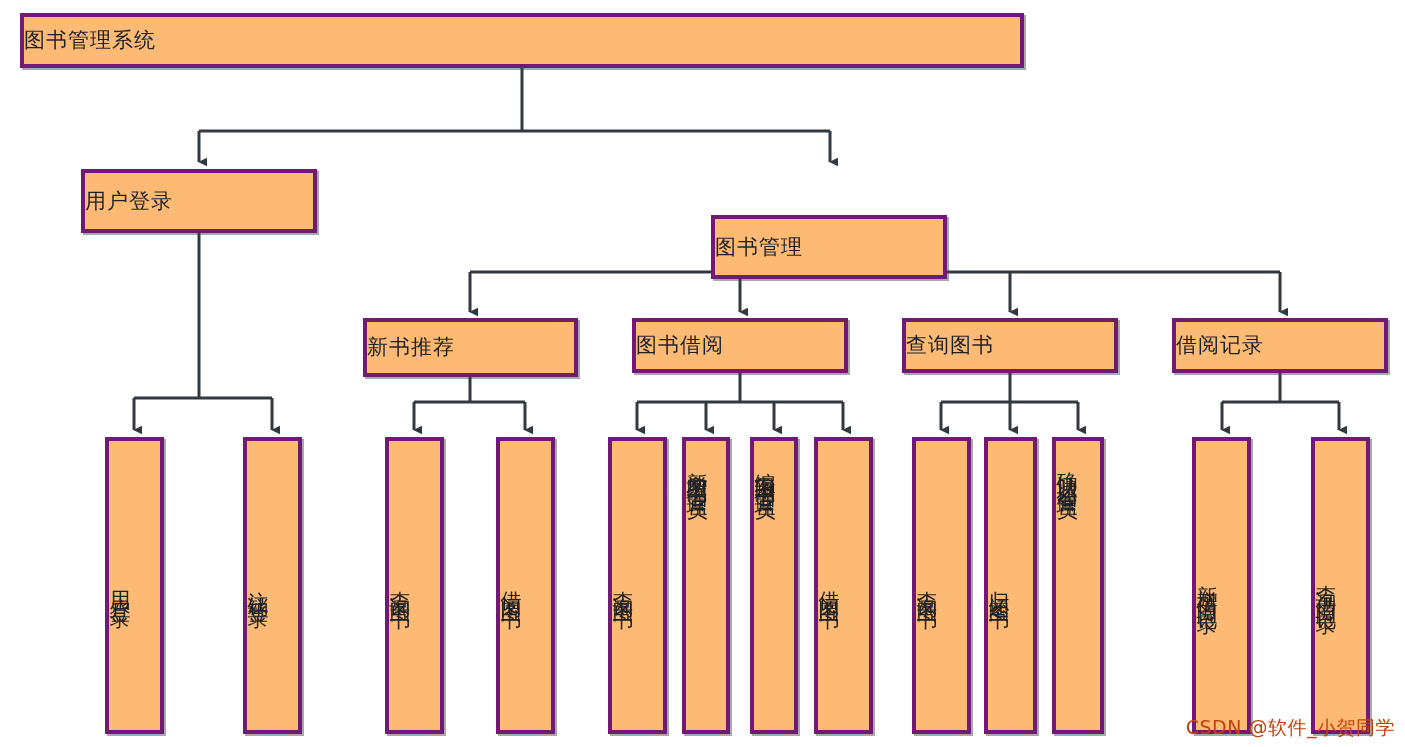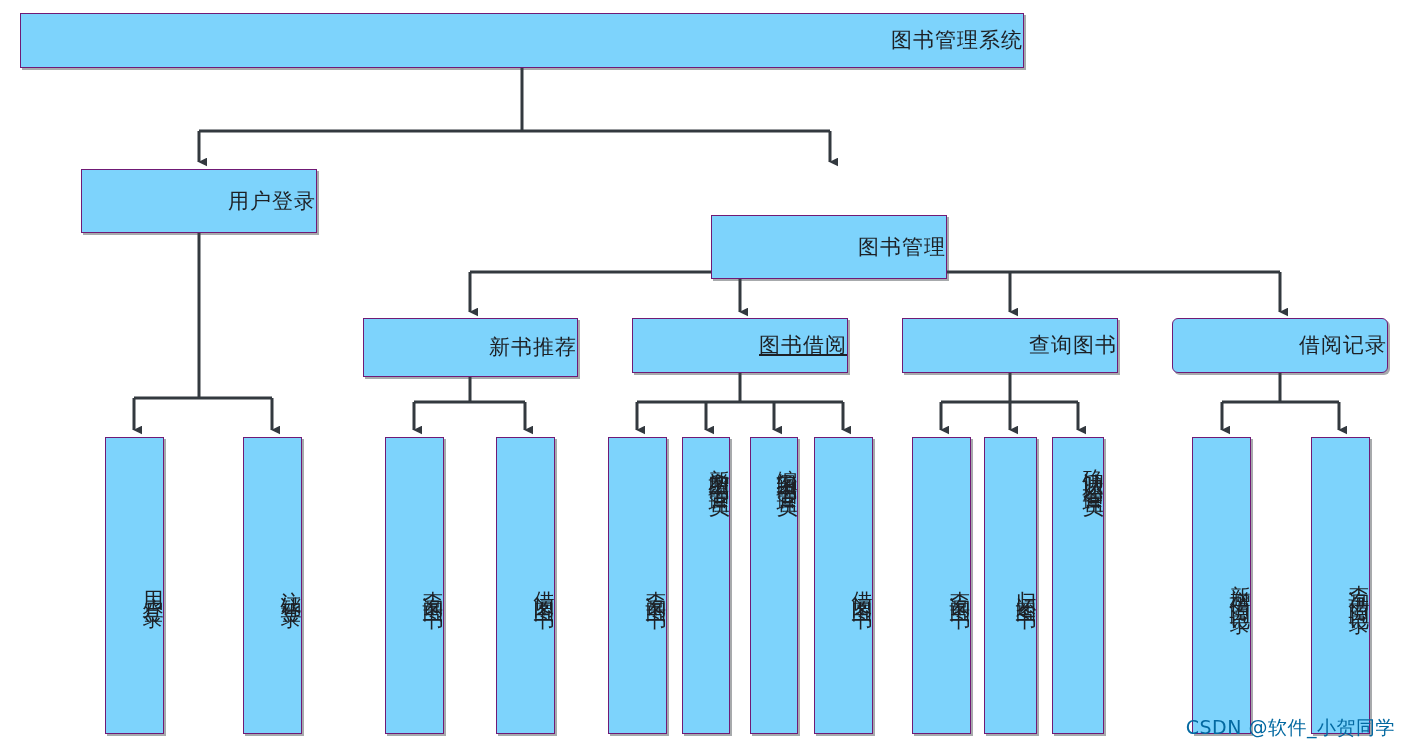--- a/index.html
+++ b/index.html
@@ -14,25 +14,25 @@
   #canvas {
     position: relative;
     width: 1405px;
     height: 747px;
     background: #ffffff;
     overflow: hidden;
   }
   .box {
     position: absolute;
     box-sizing: border-box;
-    background: #7dd3fc;
-    border: 1px solid #701a75;
+    background: #fdba74;
+    border: 4px solid #701a75;
     display: flex;
     align-items: center;
-    justify-content: flex-end;
+    justify-content: flex-start;
     color: #1d2025;
     font-size: 21px;
     line-height: 1.25;
     letter-spacing: 1px;
     text-align: center;
   }
   .box.shadowed {
     box-shadow: 2px 2px 0 rgba(60,66,72,0.45);
   }
   .box .label {
@@ -65,21 +65,21 @@
     top: 0;
     width: 1405px;
     height: 747px;
     pointer-events: none;
   }
   .watermark {
     position: absolute;
     right: 10px;
     bottom: 6px;
     font-size: 19px;
-    color: #0369a1;
+    color: #c2410c;
     letter-spacing: 0.5px;
     white-space: nowrap;
   }
 </style>
 </head>
 <body>
 
 <div id="canvas">
 
   <svg class="links" viewBox="0 0 1405 747">
@@ -139,27 +139,27 @@
   <div class="box shadowed" style="left:81px; top:169px; width:236px; height:64px;">
     <span class="label">用户登录</span>
   </div>
   <div class="box shadowed" style="left:711px; top:169px; width:236px; height:64px;margin-top:46px;">
     <span class="label">图书管理</span>
   </div>
 
   <div class="box shadowed" style="left:363px; top:318px; width:215px; height:59px;">
     <span class="label">新书推荐</span>
   </div>
-  <div class="box shadowed" style="left:632px; top:318px; width:216px; height:55px;text-decoration:underline;">
+  <div class="box shadowed" style="left:632px; top:318px; width:216px; height:55px;">
     <span class="label">图书借阅</span>
   </div>
   <div class="box shadowed" style="left:902px; top:318px; width:216px; height:55px;">
     <span class="label">查询图书</span>
   </div>
-  <div class="box shadowed" style="left:1172px; top:318px; width:216px; height:55px;border-radius:6px;">
+  <div class="box shadowed" style="left:1172px; top:318px; width:216px; height:55px;">
     <span class="label">借阅记录</span>
   </div>
 
   <div class="box shadowed vertical centered-v" style="left:105px; top:437px; width:59px; height:297px;">
     <span class="label">用户登录</span>
   </div>
   <div class="box shadowed vertical centered-v" style="left:243px; top:437px; width:59px; height:297px;">
     <span class="label">注销登录</span>
   </div>
 

